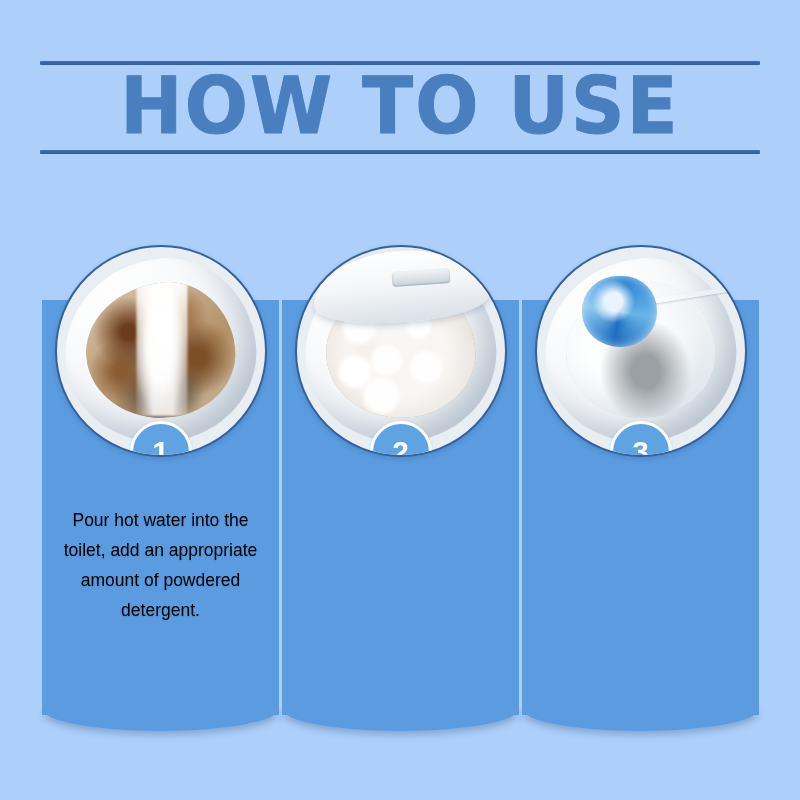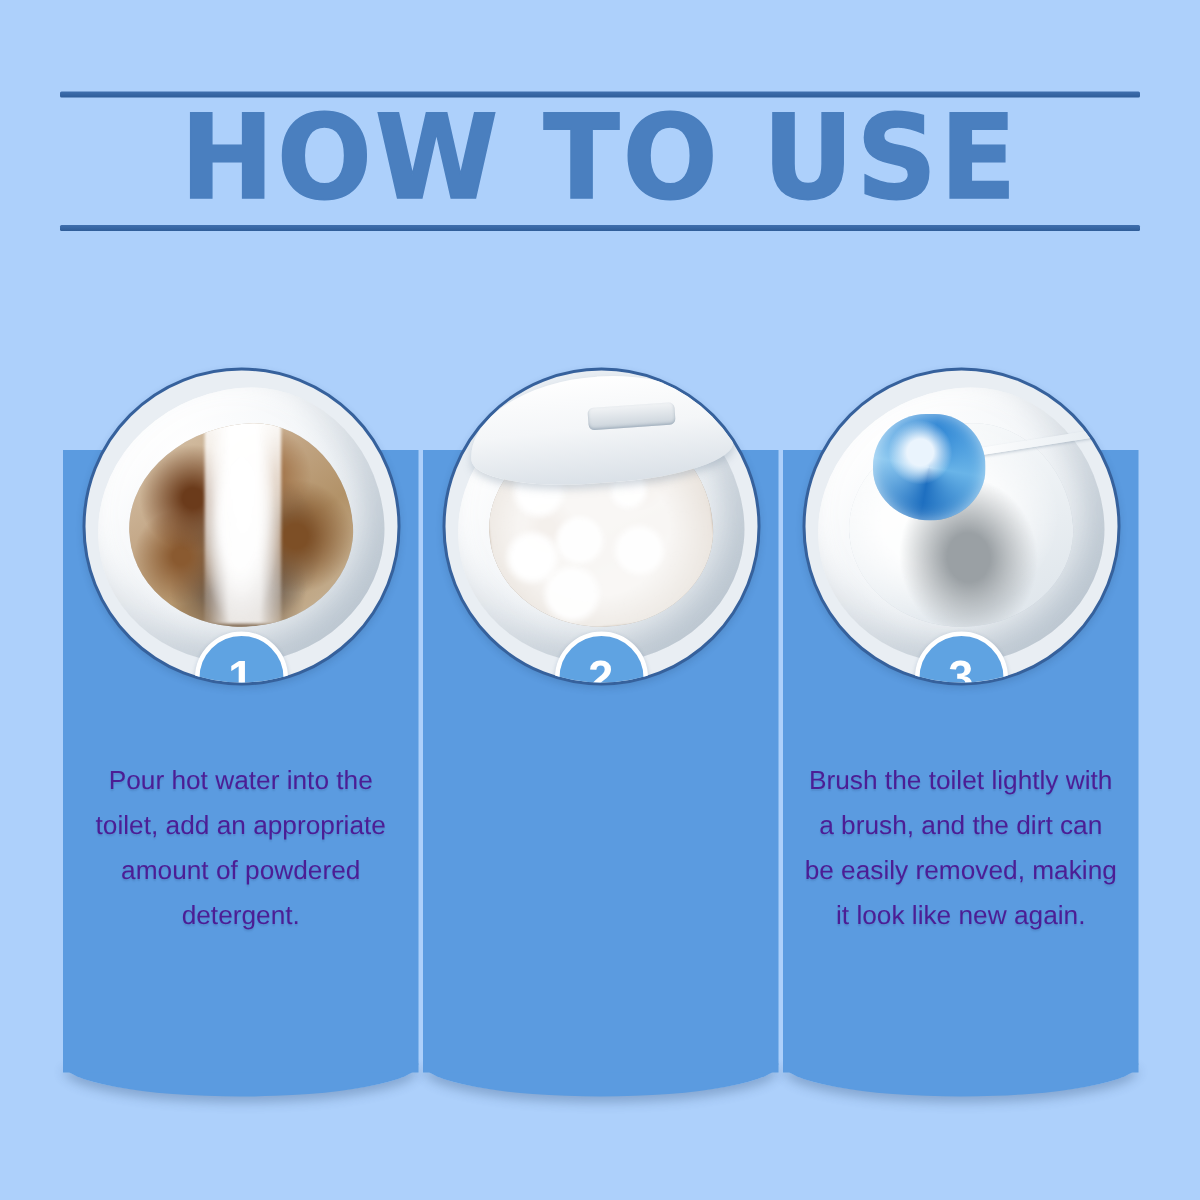--- a/index.html
+++ b/index.html
@@ -163,21 +163,21 @@
     width:56px;height:56px;border-radius:50%;
     background:#5fa3e2;border:3px solid #ffffff;
     display:flex;align-items:center;justify-content:center;
     color:#ffffff;font-size:30px;font-weight:700;line-height:1;
     box-shadow:0 1px 3px rgba(40,80,130,.25);
   }
 
   
   .caption{
     position:absolute;left:14px;right:14px;top:205px;
-    text-align:center;color:#4c1d95;
+    text-align:center;color:#000000;
     font-size:17.5px;line-height:30px;font-weight:400;
     text-shadow:0 1px 1px rgba(40,80,130,.18);
   }
 </style>
 </head>
 <body>
 
 <div class="stage">
 
   <div class="header">
@@ -225,17 +225,16 @@
           <div class="bowl">
             <div class="rim">
               <div class="inner"></div>
             </div>
           </div>
           <div class="handle"></div>
           <div class="brush"></div>
         </div>
         <div class="badge">3</div>
       </div>
-      <div class="caption">Brush the toilet lightly with a brush, and the dirt can be easily removed, making it look like new again.</div>
     </div>
 
   </div>
 </div>
 
 </body></html>

